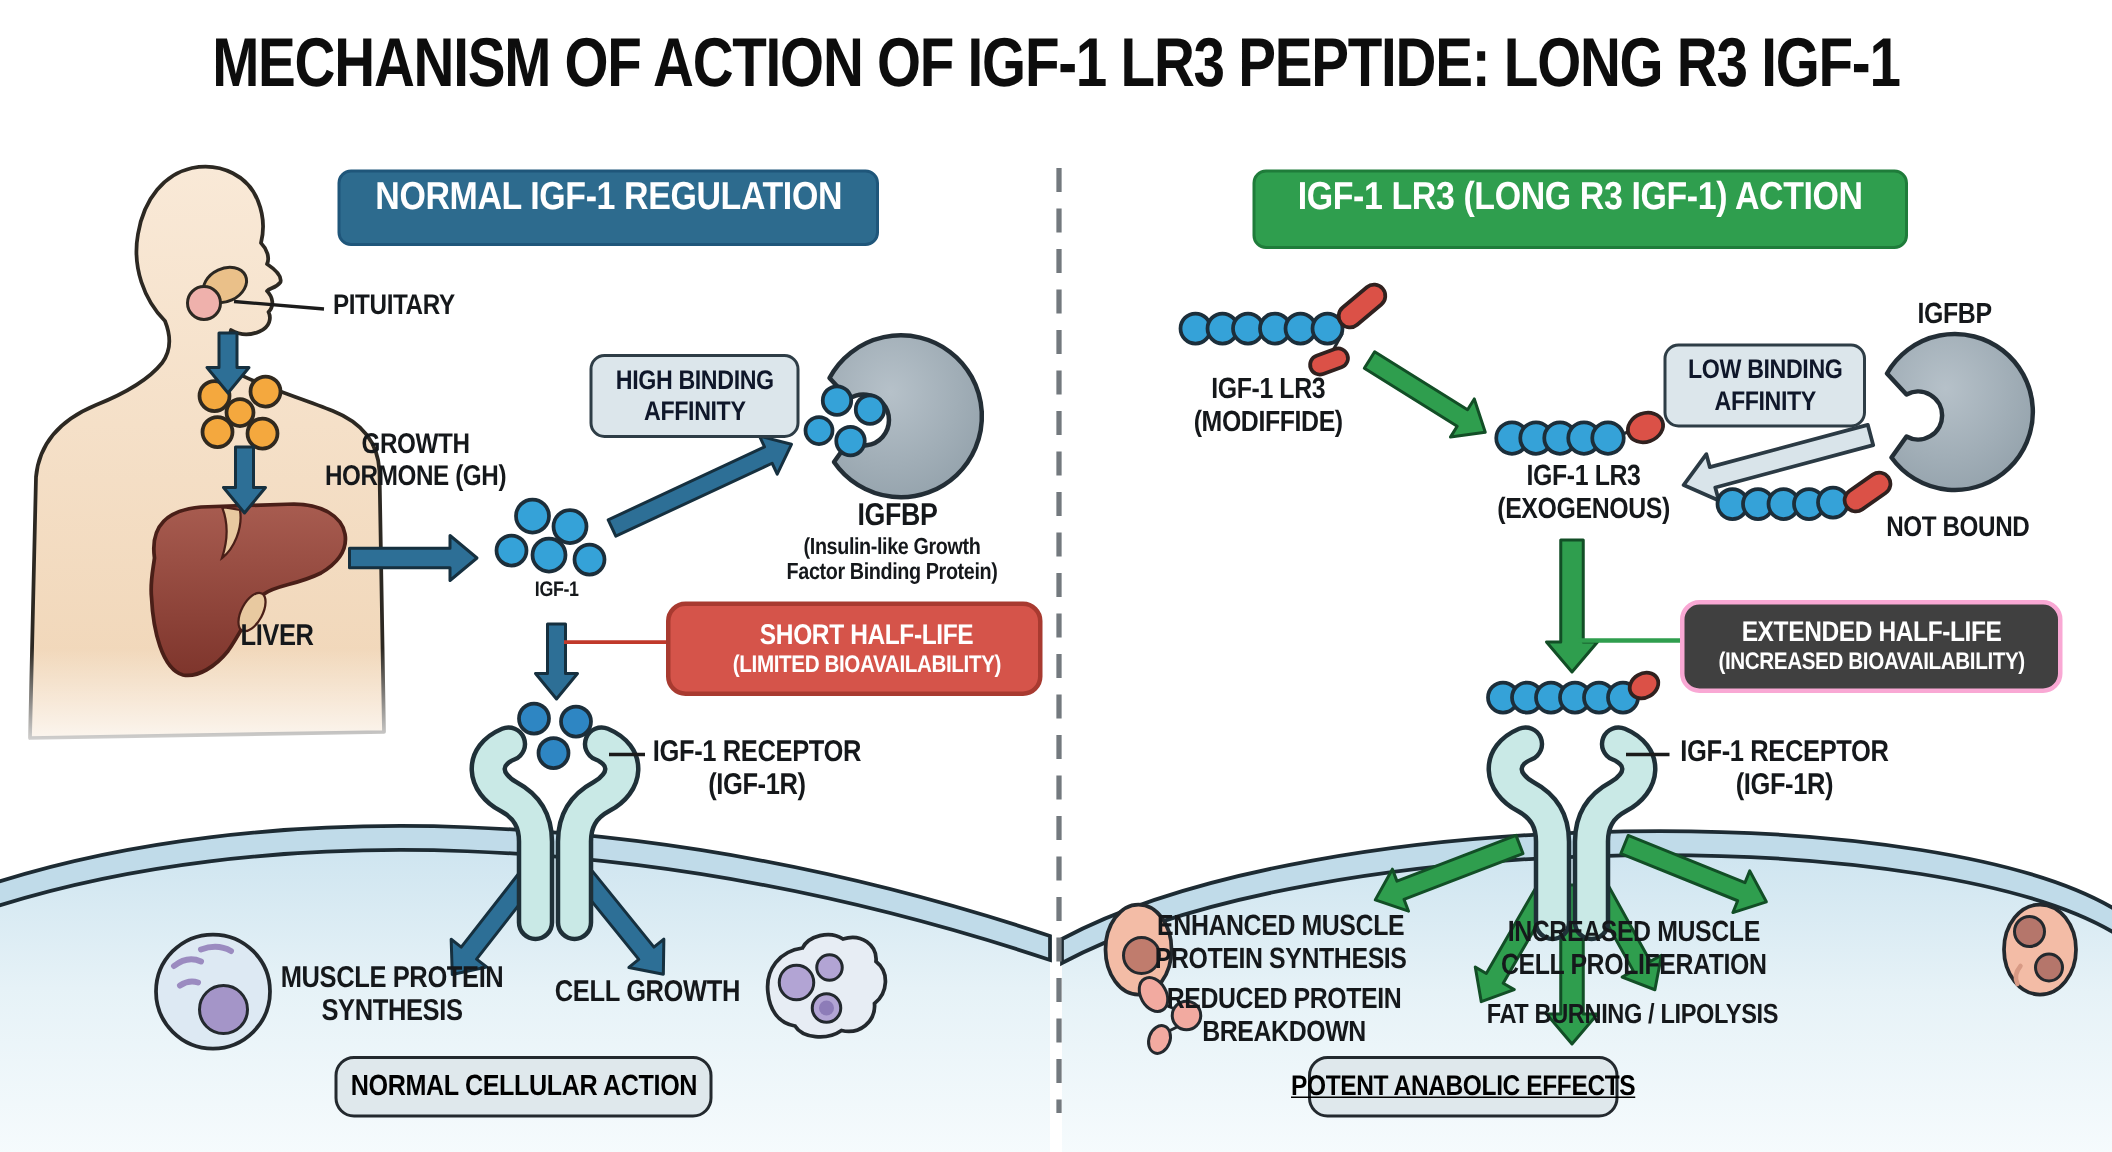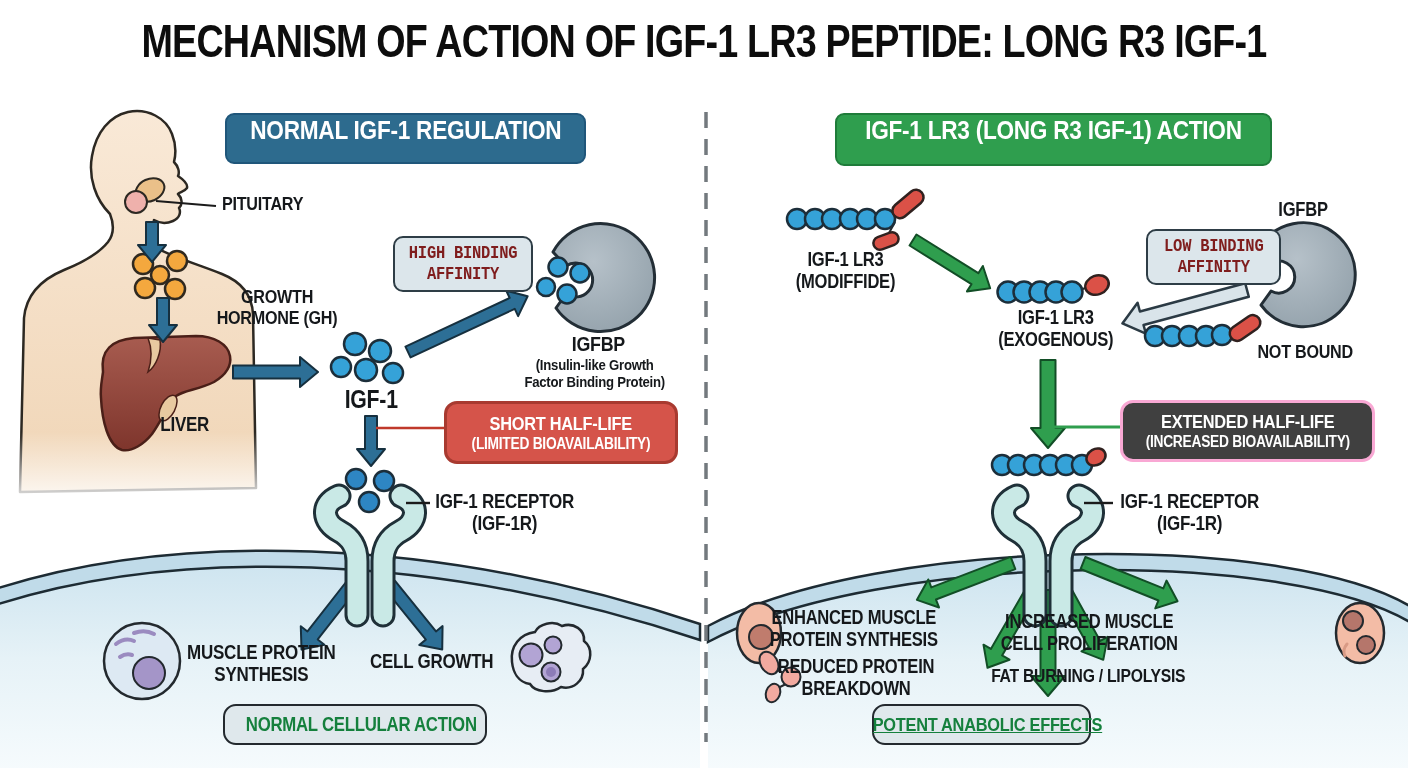--- a/index.html
+++ b/index.html
@@ -11,24 +11,24 @@
   .lbl.align-left{text-align:left;}
   .lbl.align-left .t{transform-origin:left center;}
   .title{position:absolute;display:flex;justify-content:center;align-items:flex-start;font-weight:700;color:#0d0d0d;}
   .title .t{display:inline-block;white-space:pre;transform:scaleX(0.82);letter-spacing:-1px;}
   .hdr{position:absolute;display:flex;justify-content:center;color:#ffffff;font-weight:700;border-radius:9px;}
   .hdr .t{display:inline-block;white-space:pre;transform:scaleX(0.87);letter-spacing:-0.3px;}
   .hdr-left{background:#2d6b8e;border:2px solid #1f567a;}
   .hdr-right{background:#2f9e4e;border:2px solid #1f7c3a;}
   .infobox{position:absolute;display:flex;flex-direction:column;justify-content:center;align-items:center;font-weight:700;border-radius:10px;}
   .infobox .t{display:inline-block;white-space:pre;transform:scaleX(0.86);letter-spacing:-0.3px;}
-  .note{background:#dce6eb;border:2.5px solid #2e3d46;color:#7f1d1d;font-family:Liberation Mono, monospace;}
-  .alert{background:#d5544a;border:3px solid #a83a30;color:#ffffff;border-radius:13px;}
+  .note{background:#dce6eb;border:2.5px solid #2e3d46;color:#0f172a;}
+  .alert{background:#d5544a;border:3px solid #a83a30;color:#ffffff;border-radius:13px;padding-left:17px;}
   .good{background:#404040;border:3px solid #f9a8d4;color:#ffffff;border-radius:13px;}
-  .outcome{background:#dfe8ec;border:2.5px solid #23292e;color:#15803d;border-radius:13px;padding-left:12px;}
+  .outcome{background:#dfe8ec;border:2.5px solid #23292e;color:#000000;border-radius:13px;}
 </style>
 </head>
 <body>
 
 <div id="canvas">
 
 <svg id="diagram-svg" width="1408" height="768" viewBox="0 0 1408 768">
   <defs>
     <linearGradient id="cellg" x1="0" y1="0" x2="0" y2="1">
       <stop offset="0" stop-color="#cfe5f0"></stop>
@@ -336,21 +336,21 @@
 <div class="lbl align-left" style="left:222px;top:193px;width:200px;font-size:19px;">
   <span class="t">PITUITARY</span>
 </div>
 <div class="lbl" style="left:147px;top:246px;width:260px;font-size:19px;margin-top:40px;">
   <span class="t">GROWTH
 HORMONE (GH)</span>
 </div>
 <div class="lbl" style="left:85px;top:413px;width:200px;font-size:20px;">
   <span class="t">LIVER</span>
 </div>
-<div class="lbl" style="left:271px;top:385px;width:200px;font-size:25px;">
+<div class="lbl" style="left:271px;top:385px;width:200px;font-size:14px;">
   <span class="t">IGF-1</span>
 </div>
 <div class="infobox note" style="left:393px;top:236px;width:136px;height:52px;font-size:18px;line-height:1.15;">
   <span class="t" style="text-align:center;">HIGH BINDING
 AFFINITY</span>
 </div>
 <div class="lbl" style="left:468px;top:332px;width:260px;font-size:21px;">
   <span class="t">IGFBP</span>
 </div>
 <div class="lbl" style="left:465px;top:356px;width:260px;font-size:15.5px;text-decoration:underline;">
@@ -373,21 +373,21 @@
   <span class="t">CELL GROWTH</span>
 </div>
 <div class="infobox outcome" style="left:223px;top:704px;width:248px;height:37px;font-size:19.5px;">
   <span class="t">NORMAL CELLULAR ACTION</span>
 </div>
 
 <div class="lbl" style="left:715px;top:249px;width:260px;font-size:19.5px;">
   <span class="t">IGF-1 LR3
 (MODIFFIDE)</span>
 </div>
-<div class="infobox note" style="left:1109px;top:229px;width:131px;height:52px;font-size:18px;line-height:1.15;margin-left:37px;">
+<div class="infobox note" style="left:1109px;top:229px;width:131px;height:52px;font-size:18px;line-height:1.15;">
   <span class="t" style="text-align:center;">LOW BINDING
 AFFINITY</span>
 </div>
 <div class="lbl" style="left:1173px;top:199px;width:260px;font-size:19.5px;">
   <span class="t">IGFBP</span>
 </div>
 <div class="lbl" style="left:1175px;top:341px;width:260px;font-size:19px;">
   <span class="t">NOT BOUND</span>
 </div>
 <div class="lbl" style="left:926px;top:307px;width:260px;font-size:19.5px;">

